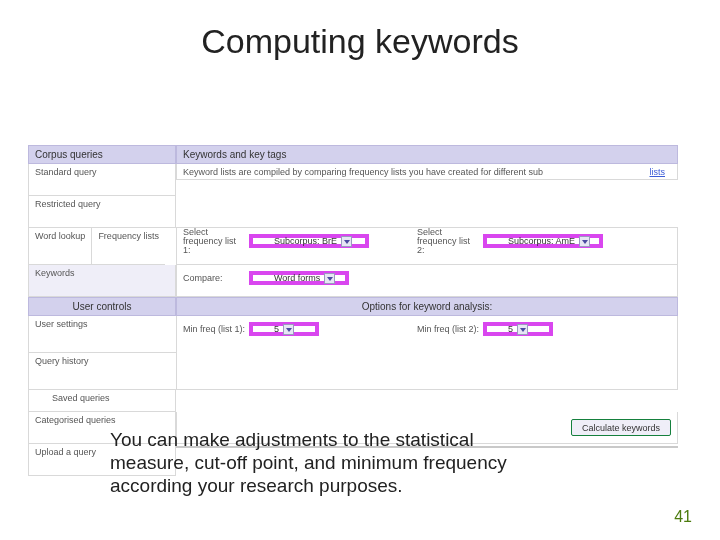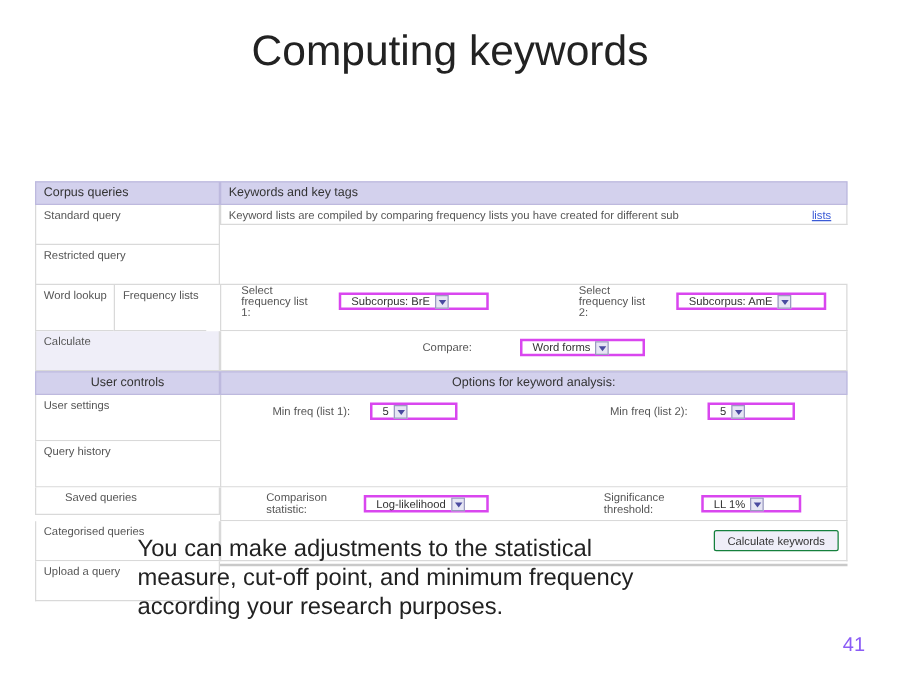--- a/index.html
+++ b/index.html
@@ -8,31 +8,31 @@
   .app{position:absolute;top:145px;left:28px;width:650px;background:#fff;}
   .row{display:flex;align-items:stretch;}
   .side{width:148px;box-sizing:border-box;}
   .main{flex:1;box-sizing:border-box;}
   .hdr{background:#d3d1ed;border:1px solid #bdb9de;font-size:10px;color:#333;padding:3px 6px;font-weight:400;}
   .cell{border:1px solid #d9d9d9;border-top:none;padding:2px 6px;height:32px;line-height:12px;background:#fff;color:#555;}
   .side .cell{border-right:none;}
   .active{background:#efeef8;}
   .intro{display:flex;align-items:center;justify-content:flex-start;gap:4px;height:16px;}
   .intro a{color:#3b5bd6;text-decoration:underline;margin-left:auto;margin-right:6px;}
-  .frow{display:flex;align-items:center;height:22px;gap:16px;justify-content:center;}
+  .frow{display:flex;align-items:center;height:22px;gap:4px;}
   .lbl{width:62px;font-size:9px;color:#555;line-height:9px;}
-  .sel{display:inline-flex;align-items:center;border:2px solid #d946ef;background:#fff;height:14px;font-size:9px;color:#333;padding:0 2px 0 8px;box-sizing:border-box;}
+  .sel{display:inline-flex;align-items:center;border:4px solid #d946ef;background:#fff;height:14px;font-size:9px;color:#333;padding:0 2px 0 21px;box-sizing:border-box;}
   .sel .arrow{width:11px;height:11px;margin-left:4px;background:#e6e6f4;border:1px solid #9a9ac0;box-sizing:border-box;position:relative;}
   .sel .arrow::after{content:"";position:absolute;left:2px;top:3px;border-left:3px solid transparent;border-right:3px solid transparent;border-top:4px solid #4a4aa0;}
   .gap{width:40px;}
   .btnrow{display:flex;justify-content:flex-end;align-items:center;height:22px;padding-right:6px;}
   .btn{display:inline-flex;align-items:center;border:1px solid #15803d;background:#efeef8;height:15px;font-size:9px;color:#333;padding:0 10px;border-radius:2px;}
   .hr{height:2px;background:#c9c9c9;margin-top:2px;}
   .caption{position:absolute;top:428px;left:110px;width:420px;font-size:19px;color:#222;line-height:23px;}
-  .pageno{position:absolute;bottom:14px;right:28px;font-size:16px;color:#8b5cf6;}
+  .pageno{position:absolute;bottom:14px;right:28px;font-size:16px;color:#4d7c0f;}
 </style>
 </head>
 <body>
 <div class="slide">
 
 <div class="title">Computing keywords</div>
 
 <div class="app">
 
   <div class="row">
@@ -69,21 +69,21 @@
         <div class="lbl">Select frequency list 2:</div>
         <div class="sel" style="width:120px;">
           <span>Subcorpus: AmE</span>
           <span class="arrow"></span>
         </div>
       </div>
     </div>
   </div>
 
   <div class="row">
-    <div class="side cell active">Calculate</div>
+    <div class="side cell active">Keywords</div>
     <div class="main cell" style="height:auto;">
       <div class="frow">
         <div class="lbl">Compare:</div>
         <div class="sel" style="width:100px;">
           <span>Word forms</span>
           <span class="arrow"></span>
         </div>
       </div>
     </div>
   </div>
@@ -110,35 +110,20 @@
         <div class="sel" style="width:70px;">
           <span>5</span>
           <span class="arrow"></span>
         </div>
       </div>
     </div>
   </div>
 
   <div class="row">
     <div class="side cell" style="height:22px;padding-left:23px;">Saved queries</div>
-    <div class="main cell" style="height:auto;">
-      <div class="frow">
-        <div class="lbl">Comparison statistic:</div>
-        <div class="sel" style="width:100px;">
-          <span>Log-likelihood</span>
-          <span class="arrow"></span>
-        </div>
-        <div style="width:60px;"></div>
-        <div class="lbl">Significance threshold:</div>
-        <div class="sel" style="width:80px;">
-          <span>LL 1%</span>
-          <span class="arrow"></span>
-        </div>
-      </div>
-    </div>
   </div>
 
   <div class="row">
     <div class="side cell">Categorised queries</div>
     <div class="main cell btnrow" style="height:auto;">
       <div class="btn">Calculate keywords</div>
     </div>
   </div>
 
   <div class="row">

